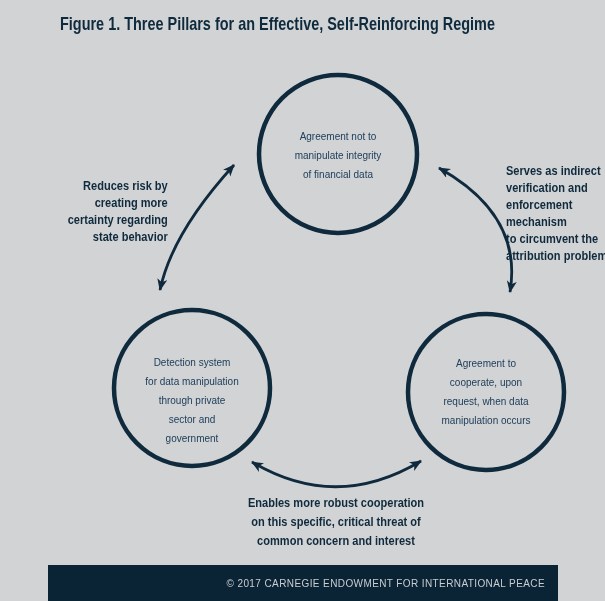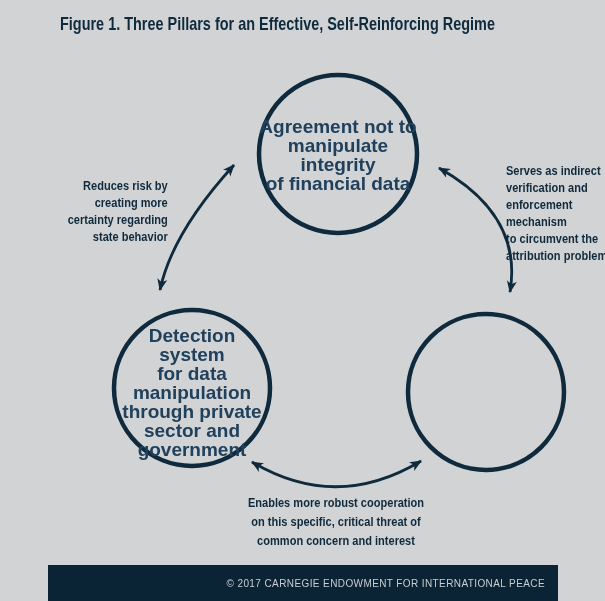--- a/index.html
+++ b/index.html
@@ -32,27 +32,26 @@
 
   svg.diagram { position: absolute; left: 0; top: 0; width: 605px; height: 601px; }
   .node-circle { fill: none; stroke: var(--navy); stroke-width: 4.5px; }
   .arrow { fill: none; stroke: var(--navy); stroke-width: 2.8px; }
   .arrowhead { fill: var(--navy); stroke: none; }
 
   .node-text {
     position: absolute;
     display: flex; align-items: center; justify-content: center;
     text-align: center;
-    font-size: 19px; line-height: 19px;
+    font-size: 10px; line-height: 19px;
     color: var(--node_text);
     white-space: pre-line;
-    font-weight: bold;
   }
   .node-top    { left: 211px; top:  76px; width: 158px; height: 158px; }
-  .node-bleft  { left:  66px; top: 314px; width: 156px; height: 156px; }
+  .node-bleft  { left:  66px; top: 322px; width: 156px; height: 156px; }
   .node-bright { left: 360px; top: 314px; width: 156px; height: 156px; }
 
   .edge-label {
     position: absolute;
     font-size: 13px; font-weight: bold; line-height: 17px;
     color: var(--navy);
     white-space: pre-line;
   }
   .edge-left {
     right: 485px; top: 177px;
@@ -115,20 +114,24 @@
   <div class="node-text node-top">Agreement not to
 manipulate integrity
 of financial data</div>
 
   <div class="node-text node-bleft">Detection system
 for data manipulation
 through private
 sector and
 government</div>
 
+  <div class="node-text node-bright">Agreement to
+cooperate, upon
+request, when data
+manipulation occurs</div>
 
   <div class="edge-label edge-left">Reduces risk by
 creating more
 certainty regarding
 state behavior</div>
 
   <div class="edge-label edge-right">Serves as indirect
 verification and
 enforcement mechanism
 to circumvent the

